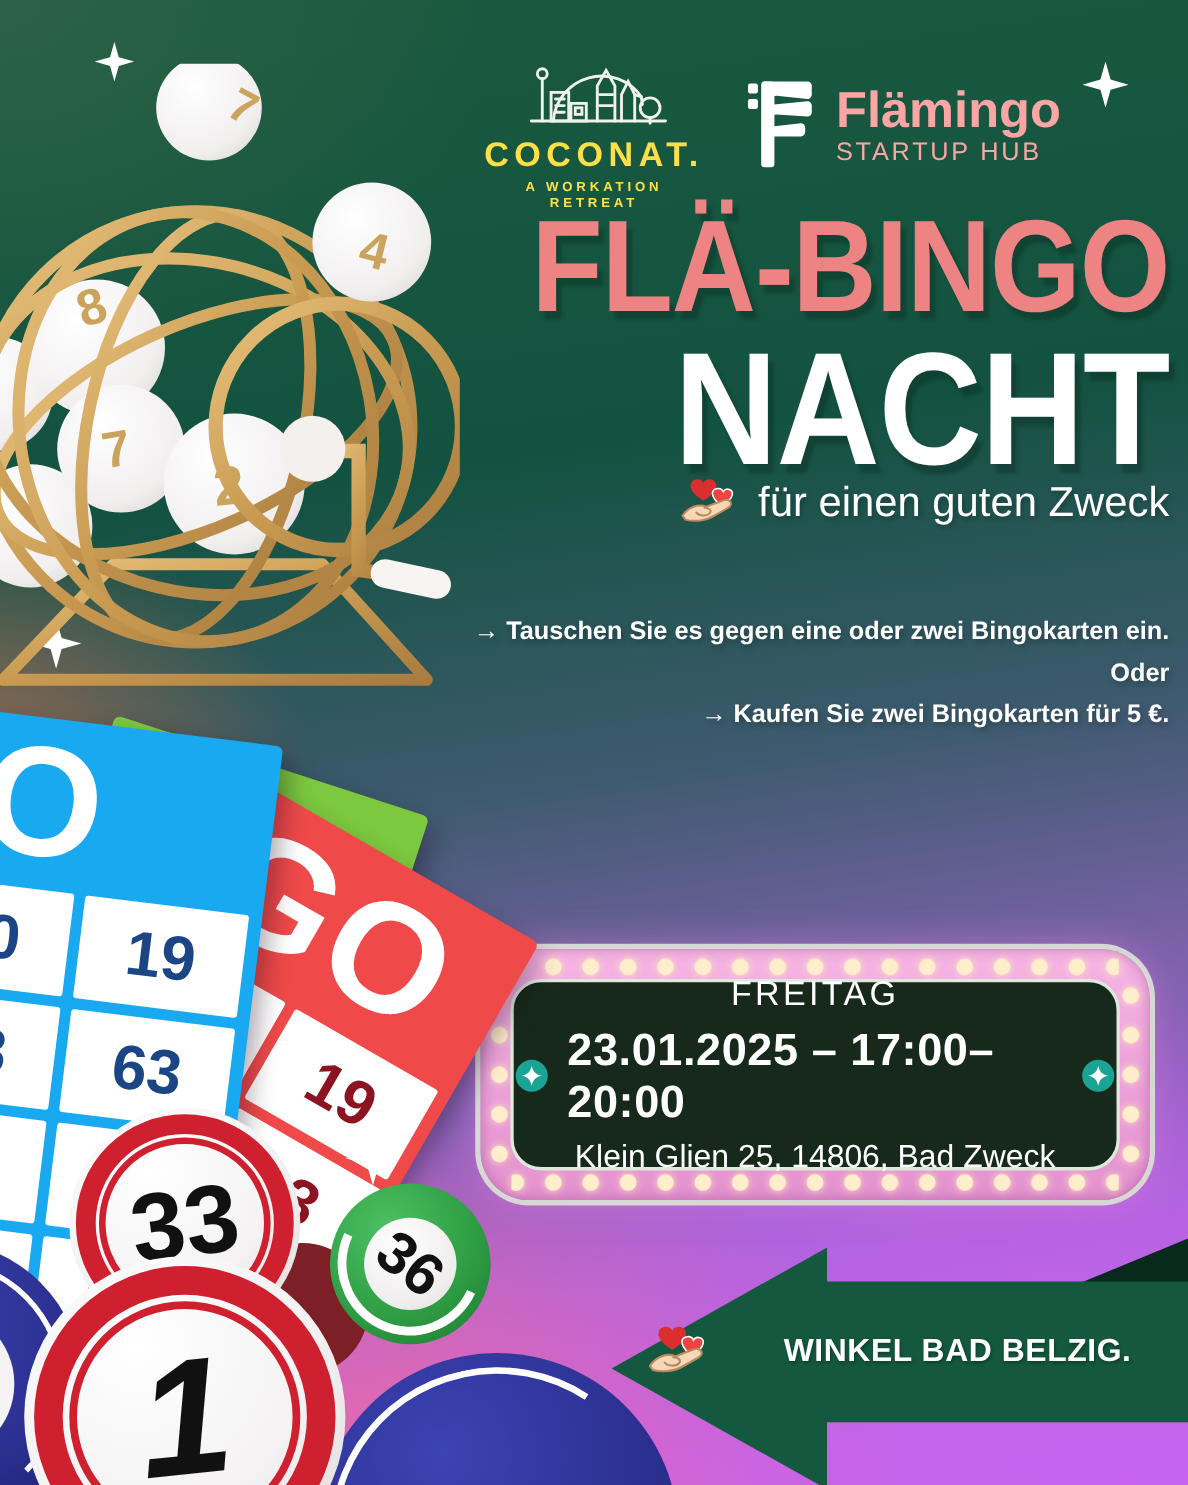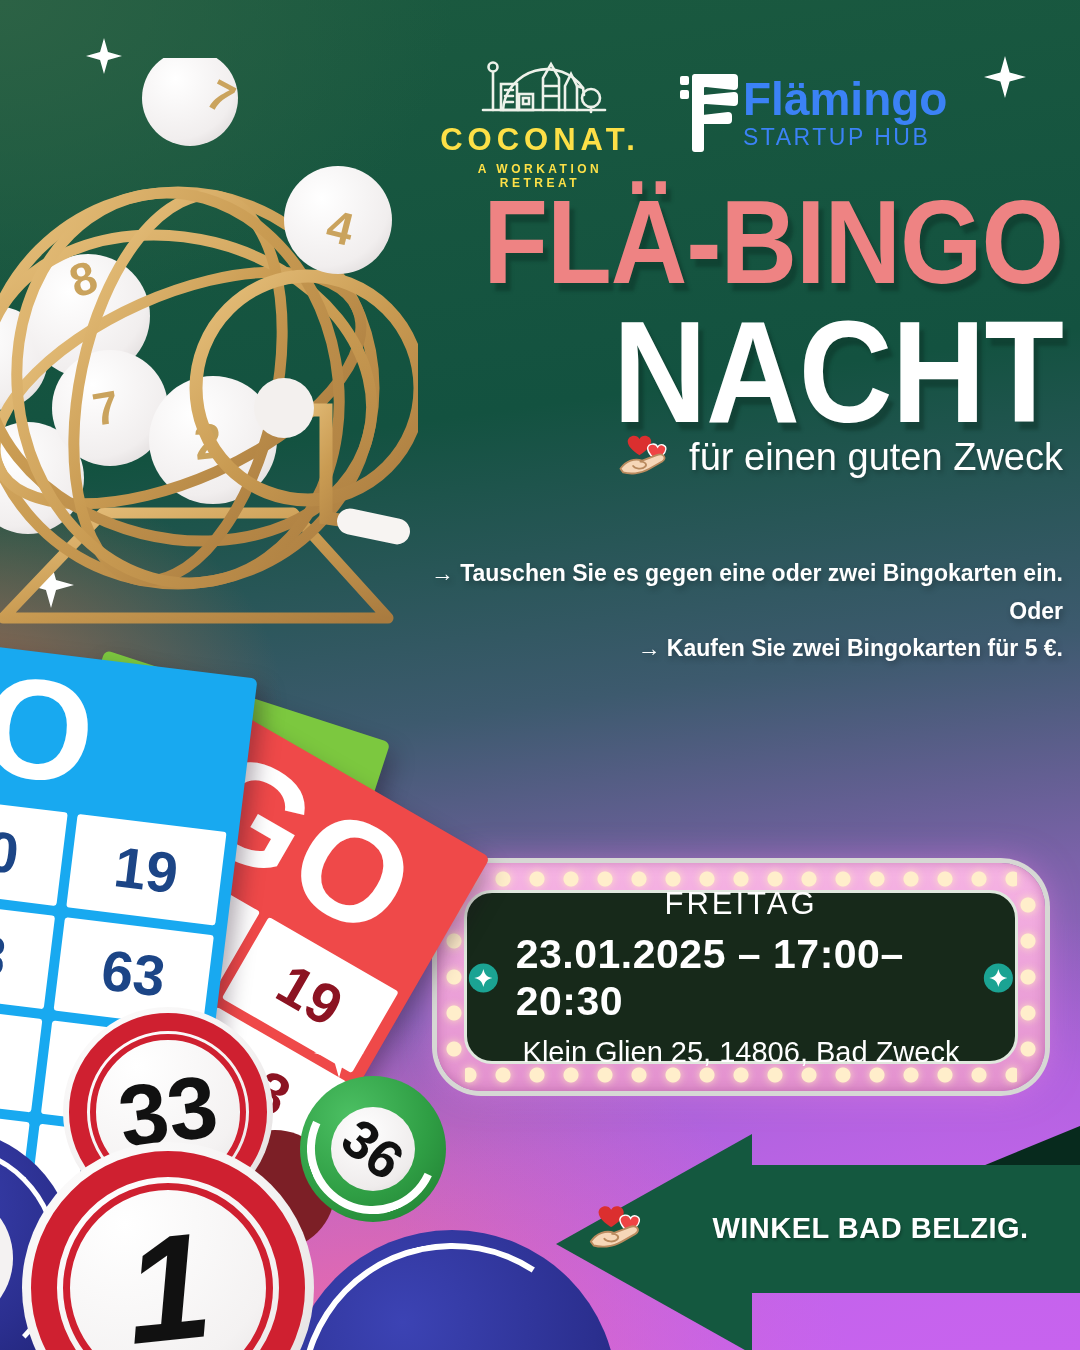--- a/index.html
+++ b/index.html
@@ -23,21 +23,21 @@
   
   .star {
     position:absolute; background:#fff;
     clip-path:polygon(50% 0%,61% 39%,100% 50%,61% 61%,50% 100%,39% 61%,0% 50%,39% 39%);
   }
   
   .logos { position:absolute; top:38px; left:0; width:100%; }
   .coconat { position:absolute; left:440px; top:12px; width:200px; text-align:center; color:#fde047; }
   .coconat-name { font-size:31px; font-weight:bold; letter-spacing:5px; margin-top:2px; }
   .coconat-tag { font-size:12px; font-weight:bold; letter-spacing:3.5px; margin-top:4px; }
-  .flamingo { position:absolute; left:678px; top:32px; display:flex; align-items:center; gap:1px; color:#3b82f6; }
+  .flamingo { position:absolute; left:678px; top:32px; display:flex; align-items:center; gap:18px; color:#fca5a5; }
   .flamingo-name { font-size:46px; font-weight:bold; line-height:1; }
   .flamingo-tag { font-size:23px; letter-spacing:2.5px; margin-top:2px; }
   
   .title-block { position:absolute; right:17px; top:186px; text-align:right; line-height:0.96; }
   .title1 {
     font-size:106px; font-weight:800; letter-spacing:-1px; color:var(--title-pink,#ee8383);
     transform:scaleY(1.12); transform-origin:top right;
     text-shadow:5px 7px 3px rgba(10,42,32,.4);
   }
   .title2 {
@@ -316,21 +316,21 @@
     <div class="bulbs h top"></div>
     <div class="bulbs h bottom"></div>
     <div class="bulbs v left"></div>
     <div class="bulbs v right"></div>
     <div class="marquee-panel">
       <div class="event-day">FREITAG</div>
       <div class="event-row">
         <svg width="36" height="36" viewBox="0 0 36 36">
             <use href="#teal-spark"></use>
           </svg>
-        <div class="event-datetime">23.01.2025 – 17:00–20:30</div>
+        <div class="event-datetime">23.01.2025 – 17:00–20:00</div>
         <svg width="36" height="36" viewBox="0 0 36 36">
             <use href="#teal-spark"></use>
           </svg>
       </div>
       <div class="event-address">Klein Glien 25, 14806, Bad Zweck</div>
     </div>
   </div>
 
   <div class="arrow-corner"></div>
   <div class="arrow-shaft"></div>

